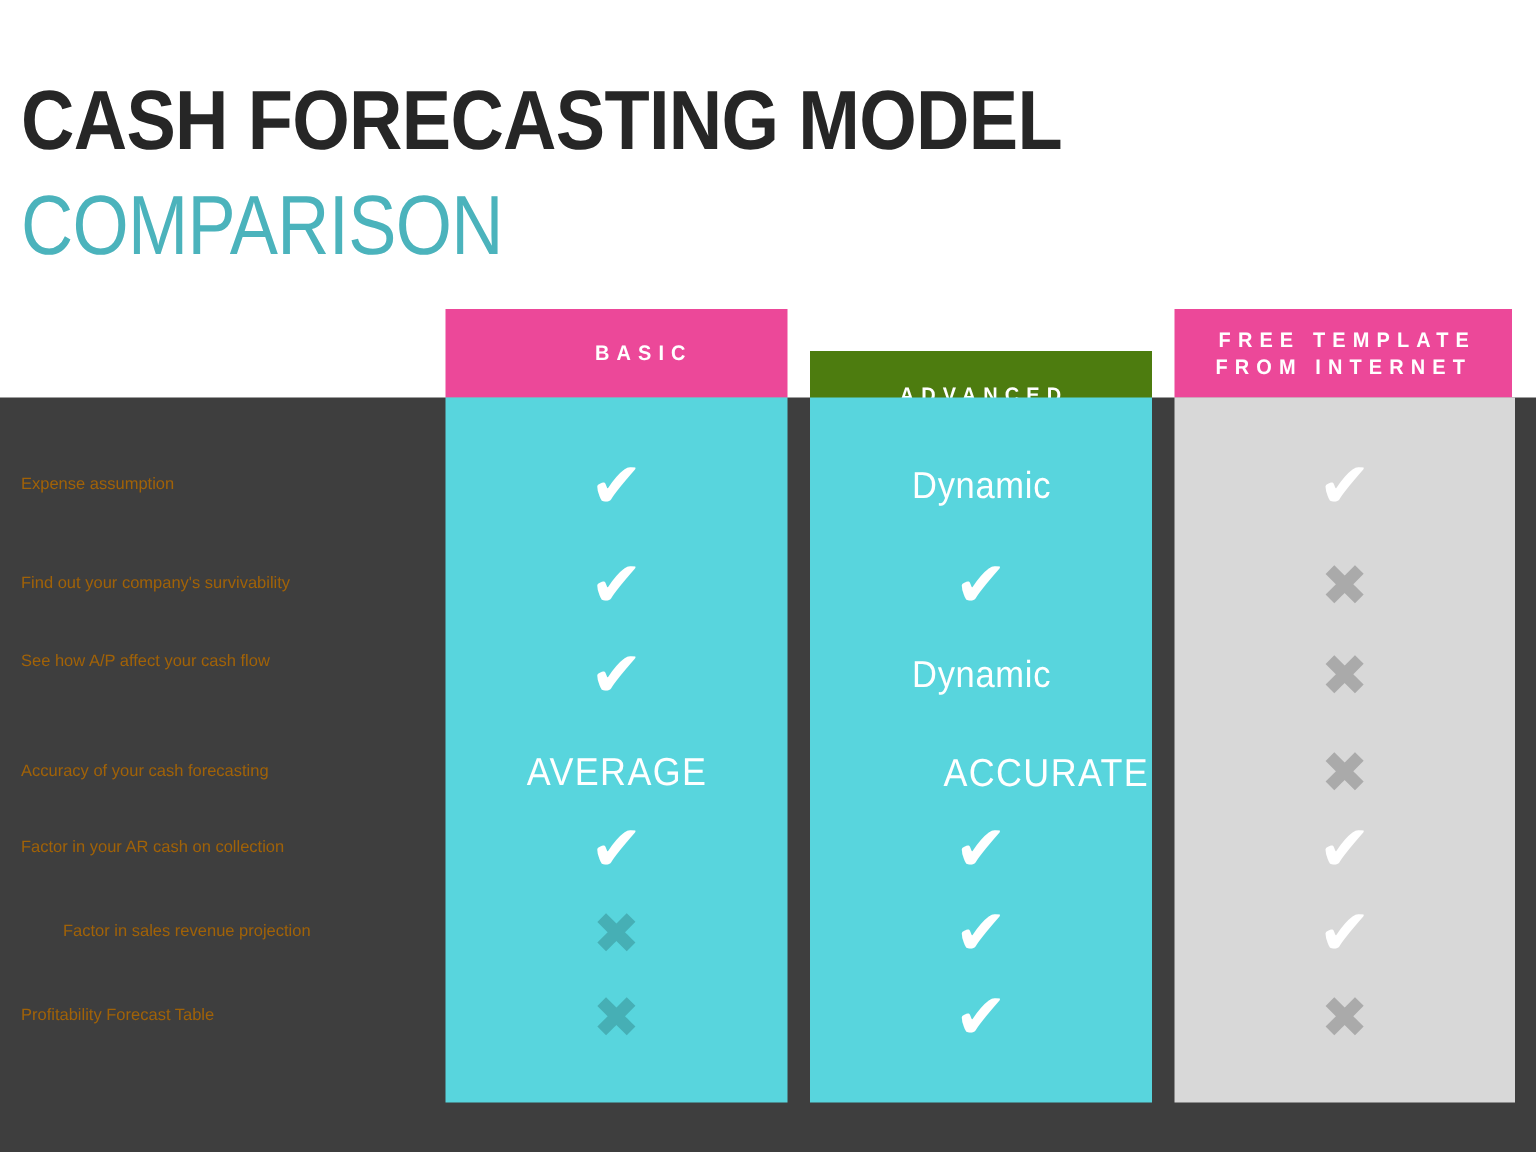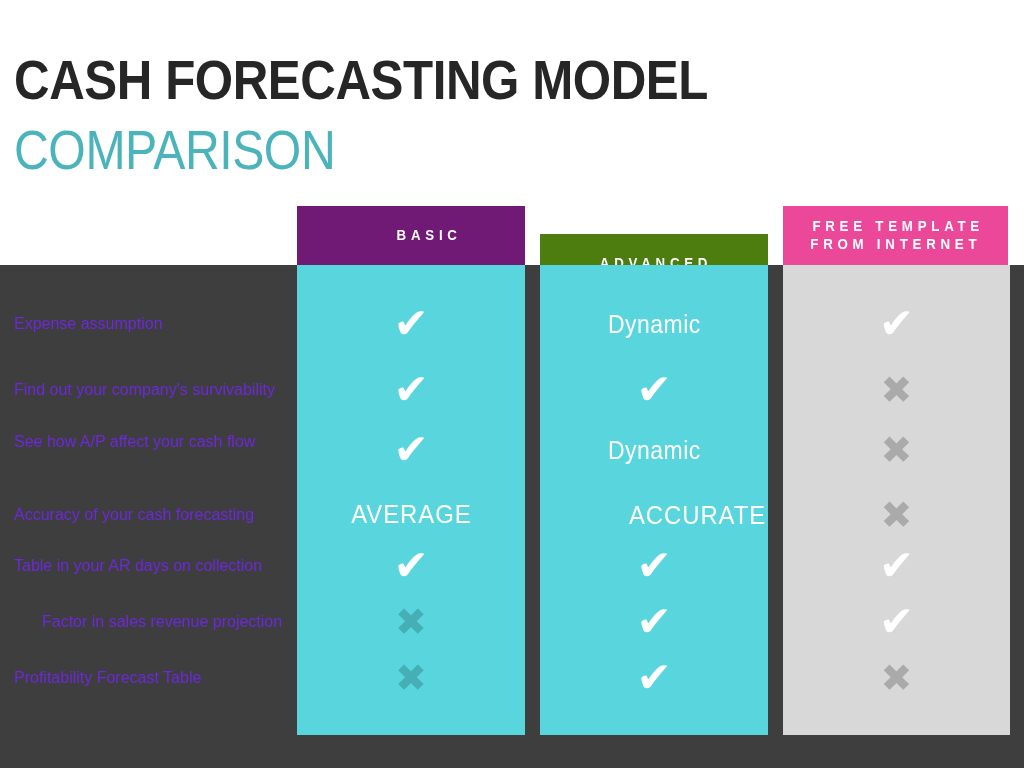--- a/index.html
+++ b/index.html
@@ -75,40 +75,40 @@
   .col-header .hdr-text {
     font-family: "Liberation Sans Narrow", "Liberation Sans", sans-serif;
     font-size: 14px;
     font-weight: bold;
     letter-spacing: 5px;
     color: #ffffff;
     line-height: 1.25;
     text-indent: 5px;
     transform: scaleX(0.95);
   }
-  .hdr-basic    { left: 297px; width: 228px; background: #701a75; padding-left: 32px; }
+  .hdr-basic    { left: 297px; width: 228px; background: #ec4899; padding-left: 32px; }
   .hdr-advanced { left: 540px; width: 228px; background: #4d7c0f; margin-top: 28px; }
   .hdr-free     { left: 783px; width: 225px; background: #ec4899; }
 
   
   .col-body {
     position: absolute;
     top: 265px;
     height: 470px;
   }
   .body-basic    { left: 297px; width: 228px; background: #58D5DD; }
   .body-advanced { left: 540px; width: 228px; background: #58D5DD; }
   .body-free     { left: 783px; width: 227px; background: #D8D8D8; }
   .row-label {
     position: absolute;
     left: 14px;
     width: 275px;
     font-family: "Liberation Sans Narrow", "Liberation Sans", sans-serif;
-    font-size: 16px;
-    color: #6d28d9;
+    font-size: 11px;
+    color: #a16207;
     line-height: 1.42;
   }
   .cell {
     position: absolute;
     display: flex;
     align-items: center;
     justify-content: center;
     text-align: center;
   }
   .cell-1 { left: 297px; width: 228px; }
@@ -192,21 +192,21 @@
       <div class="row-label" style="top: 493px; height: 44px; display: flex; align-items: center;">Accuracy of your cash forecasting</div>
       <div class="cell cell-1" style="top: 488px; height: 52px;">
         <span class="text-val caps">AVERAGE</span>
       </div>
       <div class="cell cell-2" style="top: 489px; height: 52px; padding-left: 44px;">
         <span class="text-val caps">ACCURATE</span>
       </div>
       <div class="cell cell-3" style="top: 489px; height: 52px;">
         <span class="mark mark-x-gray">✖</span>
       </div>
-      <div class="row-label" style="top: 544px; height: 44px; display: flex; align-items: center;">Table in your AR days on collection</div>
+      <div class="row-label" style="top: 544px; height: 44px; display: flex; align-items: center;">Factor in your AR cash on collection</div>
       <div class="cell cell-1" style="top: 540px; height: 52px;">
         <span class="mark mark-check">✔</span>
       </div>
       <div class="cell cell-2" style="top: 540px; height: 52px;">
         <span class="mark mark-check">✔</span>
       </div>
       <div class="cell cell-3" style="top: 540px; height: 52px;">
         <span class="mark mark-check">✔</span>
       </div>
       <div class="row-label" style="top: 600px; height: 44px; display: flex; align-items: center; margin-left: 28px;">Factor in sales revenue projection</div>

